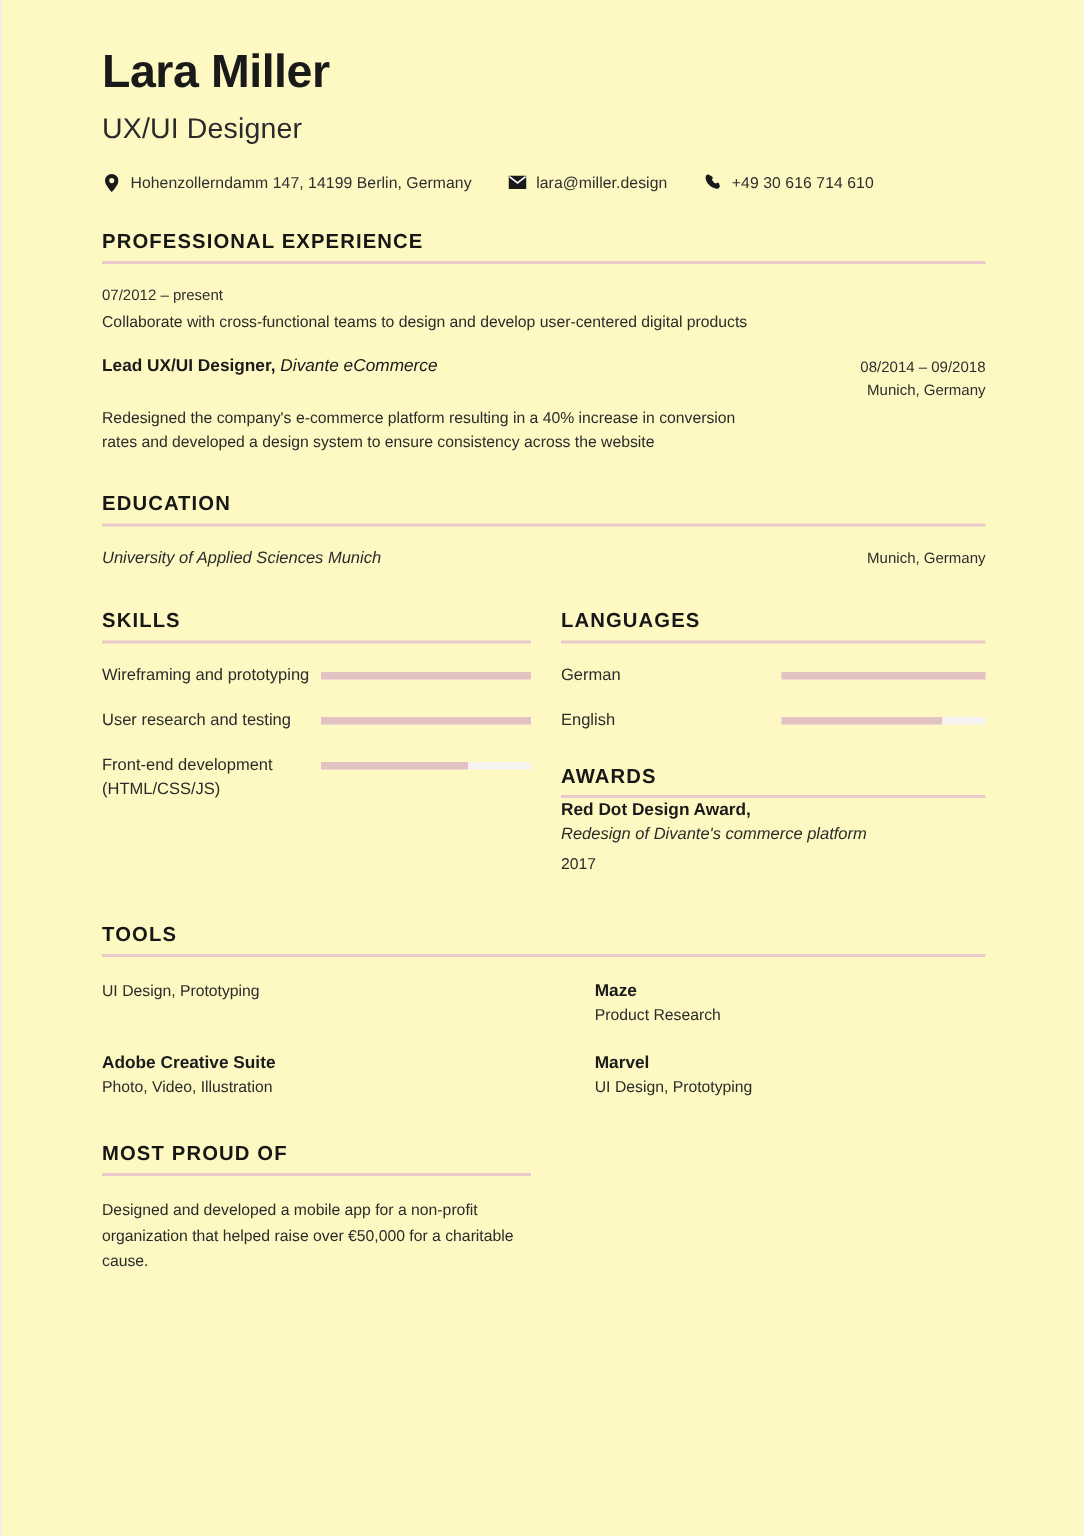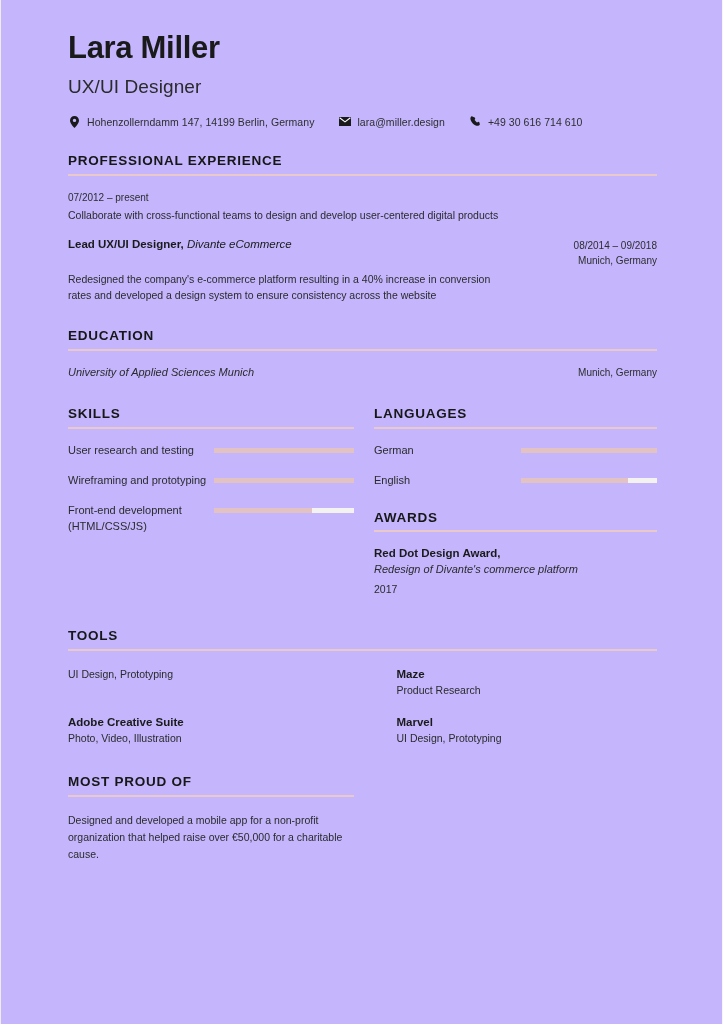--- a/index.html
+++ b/index.html
@@ -21,21 +21,21 @@
     box-sizing: border-box;
     overflow: hidden;
   }
 
   .sheet {
     position: absolute;
     left: 0;
     top: 0;
     width: 723px;
     height: 1024px;
-    background: #c4b5fd;
+    background: #fef9c3;
     border-left: 1px solid #f0ecec;
     border-right: 1px solid #f7f5f5;
     box-sizing: border-box;
   }
 
   .content {
     position: absolute;
     left: 67px;
     top: 0;
     width: 589px;
@@ -178,21 +178,21 @@
     position: absolute;
     left: 0;
     top: 0;
     height: 100%;
     background: #e2c2c2;
   }
   .meter-row.lang .meter-label { max-width: 120px; }
   .meter-row.lang .meter-track { width: 136px; }
 
   
-  .block { margin-top: 13px; }
+  .block { }
   .block-title {
     font-size: 11.5px;
     font-weight: bold;
     color: #1a1a1a;
     line-height: 1.4;
   }
   .block-sub {
     font-size: 11px;
     font-style: italic;
     color: #2b2b2b;
@@ -324,28 +324,28 @@
       </div>
 
       <div class="cols pad-top-lg">
 
         <div class="col-left">
           <div class="section" style="margin-top:0">
             <div class="section-title">SKILLS</div>
             <div class="rule"></div>
 
             <div class="meter-row">
-              <div class="meter-label">User research and testing</div>
+              <div class="meter-label">Wireframing and prototyping</div>
               <div class="meter-track">
                 <div class="meter-fill" style="width: 100%;"></div>
               </div>
             </div>
 
             <div class="meter-row">
-              <div class="meter-label">Wireframing and prototyping</div>
+              <div class="meter-label">User research and testing</div>
               <div class="meter-track">
                 <div class="meter-fill" style="width: 100%;"></div>
               </div>
             </div>
 
             <div class="meter-row">
               <div class="meter-label">Front-end development (HTML/CSS/JS)</div>
               <div class="meter-track">
                 <div class="meter-fill" style="width: 70%;"></div>
               </div>

